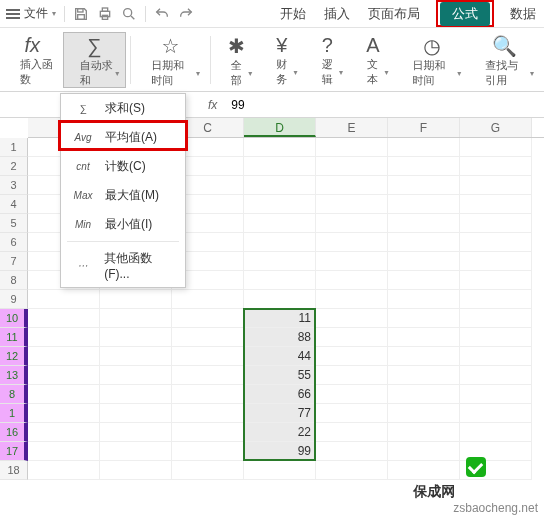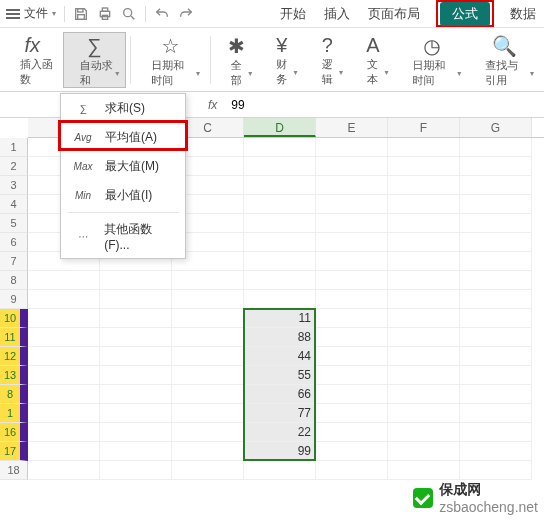--- a/index.html
+++ b/index.html
@@ -36,29 +36,29 @@
   .fx-btn { font-style: italic; color: #666; padding: 0 8px; cursor: pointer; }
   .fb-input { flex: 1; border: none; outline: none; font-size: 12px; padding: 0 6px; }
 
   .grid-wrap { position: relative; }
   .col-headers { display: flex; margin-left: 28px; border-bottom: 1px solid #ccc; height: 20px; }
   .col-h { flex: 0 0 72px; text-align: center; font-size: 12px; color: #666; border-right: 1px solid #e6e6e6; background: #f5f5f5; line-height: 20px; }
   .col-h.sel { background: #d9ead9; color: #2a7a2a; border-bottom: 2px solid #2a7a2a; }
   .rows { }
   .row { display: flex; height: 19px; }
   .row-h { flex: 0 0 28px; text-align: center; font-size: 11px; color: #666; border-right: 1px solid #ccc; border-bottom: 1px solid #e6e6e6; background: #f5f5f5; line-height: 19px; }
-  .row-h.sel { background: #fde047; color: #2a7a2a; border-right: 8px solid #4c1d95; }
+  .row-h.sel { background: #f0abfc; color: #2a7a2a; border-right: 4px solid #4c1d95; }
   .cell { flex: 0 0 72px; border-right: 1px solid #eee; border-bottom: 1px solid #eee; font-size: 12px; text-align: right; padding: 0 4px; line-height: 19px; background: #fff; }
   .cell.selband { background: #eaeaea; }
   .selection-border { position: absolute; border: 2px solid #2a7a2a; pointer-events: none; }
 
-  .watermark { position: absolute; right: 6px; bottom: 6px; display: flex; align-items: center; gap: 6px; font-size: 14px; font-weight: bold; color: #333; }
+  .watermark { position: absolute; right: 6px; bottom: 6px; display: flex; align-items: center; gap: 6px; font-size: 14px; font-weight: bold; color: #333; flex-direction: column; }
   .wm-logo { width: 20px; height: 20px; background: #17b117; border-radius: 4px; position: relative; }
   .wm-logo::after { content: ""; position: absolute; left: 5px; top: 3px; width: 6px; height: 10px; border: solid #fff; border-width: 0 3px 3px 0; transform: rotate(45deg); }
-  .wm-sub { font-size: 14px; color: #888; font-weight: normal; display: block; }
+  .wm-sub { font-size: 12px; color: #888; font-weight: normal; display: block; margin-left: 40px; }
 </style>
 </head>
 <body>
 
 <div class="topbar">
   <div class="file-menu">
     <span class="hamburger">
         <span></span>
         <span></span>
         <span></span>
@@ -172,20 +172,24 @@
 <div class="dropdown">
   <div class="dd-item">
     <span class="dd-icon">∑</span>
     <span>求和(S)</span>
   </div>
   <div class="dd-item">
     <span class="dd-icon">Avg</span>
     <span>平均值(A)</span>
   </div>
   <div class="dd-item">
+    <span class="dd-icon">cnt</span>
+    <span>计数(C)</span>
+  </div>
+  <div class="dd-item">
     <span class="dd-icon">Max</span>
     <span>最大值(M)</span>
   </div>
   <div class="dd-item">
     <span class="dd-icon">Min</span>
     <span>最小值(I)</span>
   </div>
   <div class="dd-divider"></div>
   <div class="dd-item">
     <span class="dd-icon">⋯</span>

